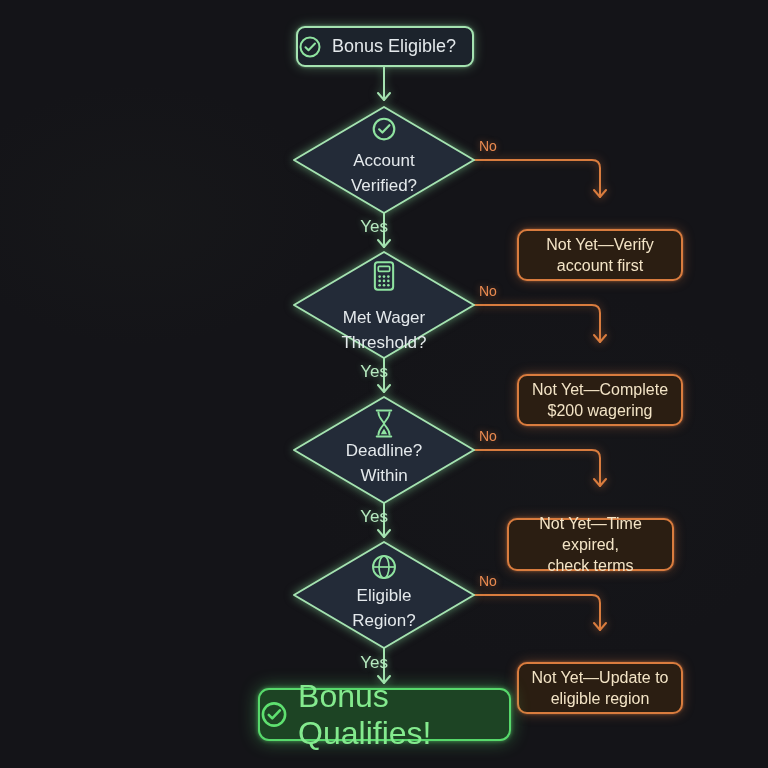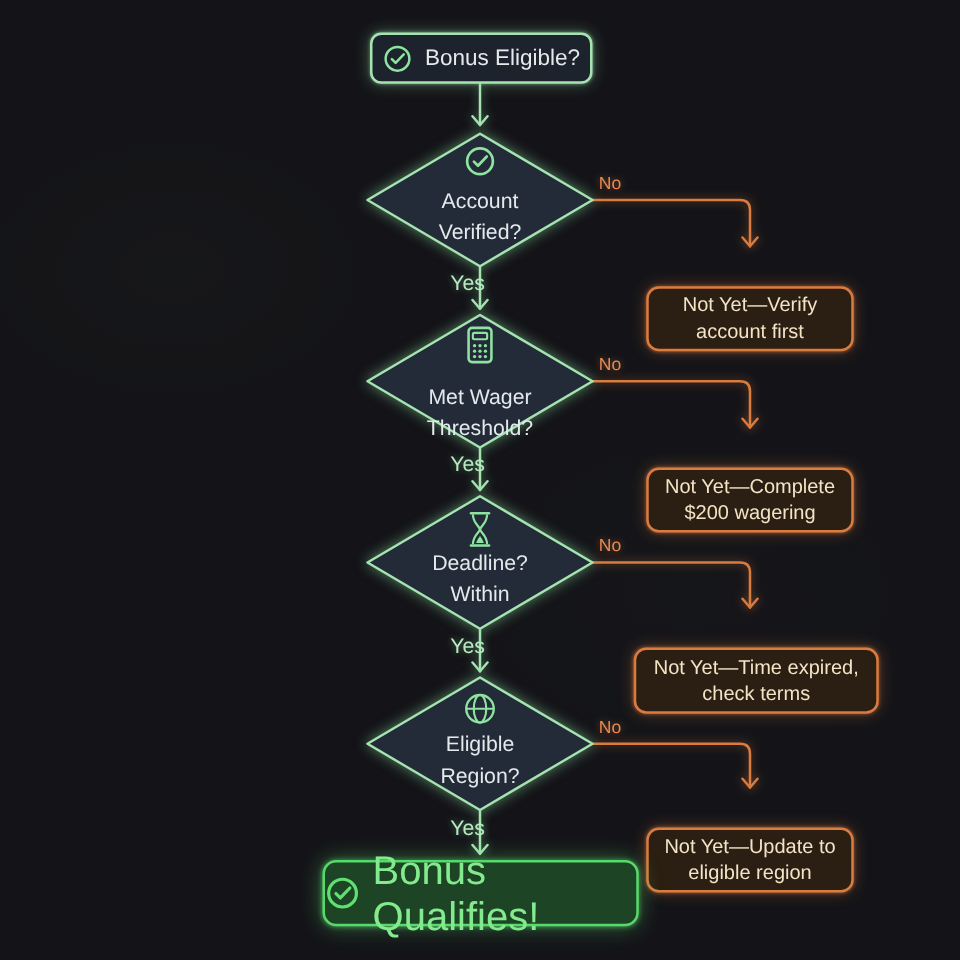--- a/index.html
+++ b/index.html
@@ -16,21 +16,21 @@
 
   
   .diamond{fill:var(--c-diamond-fill,#232b38);stroke:var(--c-green-stroke,#a5e3b1);stroke-width:2;stroke-linejoin:round;
     filter:drop-shadow(0 0 5px rgba(140,228,160,.55));}
   .flow-line{fill:none;stroke:var(--c-green-stroke,#a5e3b1);stroke-width:2;stroke-linecap:round;
     filter:drop-shadow(0 0 4px rgba(140,228,160,.5));}
   .elbow{fill:none;stroke:var(--c-orange-stroke,#d97c3e);stroke-width:2;stroke-linecap:round;
     filter:drop-shadow(0 0 4px rgba(233,130,70,.55));}
 
   
-  .node{position:absolute;display:flex;align-items:center;justify-content:center;gap:10px;box-sizing:border-box;}
+  .node{position:absolute;display:flex;align-items:center;gap:10px;box-sizing:border-box;}
   .start-node{
     left:296px;top:26px;width:178px;height:41px;
     background:#1c232c;border:2px solid var(--c-green-stroke,#a5e3b1);border-radius:9px;
     box-shadow:0 0 12px rgba(150,230,170,.38),0 0 3px rgba(150,230,170,.5);
     color:var(--c-node-text,#e4e9ec);font-size:18px;
   }
   .end-node{
     left:258px;top:688px;width:253px;height:53px;
     background:var(--c-end-fill,#1d4424);border:2.5px solid var(--c-green-bright,#57d96b);border-radius:11px;
     box-shadow:0 0 18px rgba(90,220,110,.45),0 0 4px rgba(90,220,110,.6);
@@ -38,21 +38,21 @@
   }
   .outcome{
     position:absolute;display:flex;flex-direction:column;align-items:center;justify-content:center;box-sizing:border-box;
     background:var(--c-orange-fill,#2b1e12);border:2px solid var(--c-orange-stroke,#d97c3e);border-radius:10px;
     box-shadow:0 0 12px rgba(233,130,70,.35),0 0 3px rgba(233,130,70,.5);
     color:var(--c-orange-text,#f3e4c6);font-size:16px;line-height:21px;text-align:center;margin-top:26px;
   }
   .outcome span{display:block;}
   .o1{left:517px;top:203px;width:166px;height:52px;}
   .o2{left:517px;top:348px;width:166px;height:52px;}
-  .o3{left:507px;top:492px;width:196px;height:53px;}
+  .o3{left:507px;top:492px;width:167px;height:53px;}
   .o4{left:517px;top:636px;width:166px;height:52px;}
 
   .q-text{position:absolute;left:299px;width:170px;text-align:center;
     color:var(--c-node-text,#e4e9ec);font-size:17px;line-height:25px;}
   .q-text span{display:block;}
 
   .yes-label{position:absolute;left:308px;width:80px;text-align:right;
     color:var(--c-yes-color,#b7eac0);font-size:17px;line-height:24px;
     text-shadow:0 0 6px rgba(150,230,170,.45);}
   .no-label{position:absolute;width:40px;left:479px;

